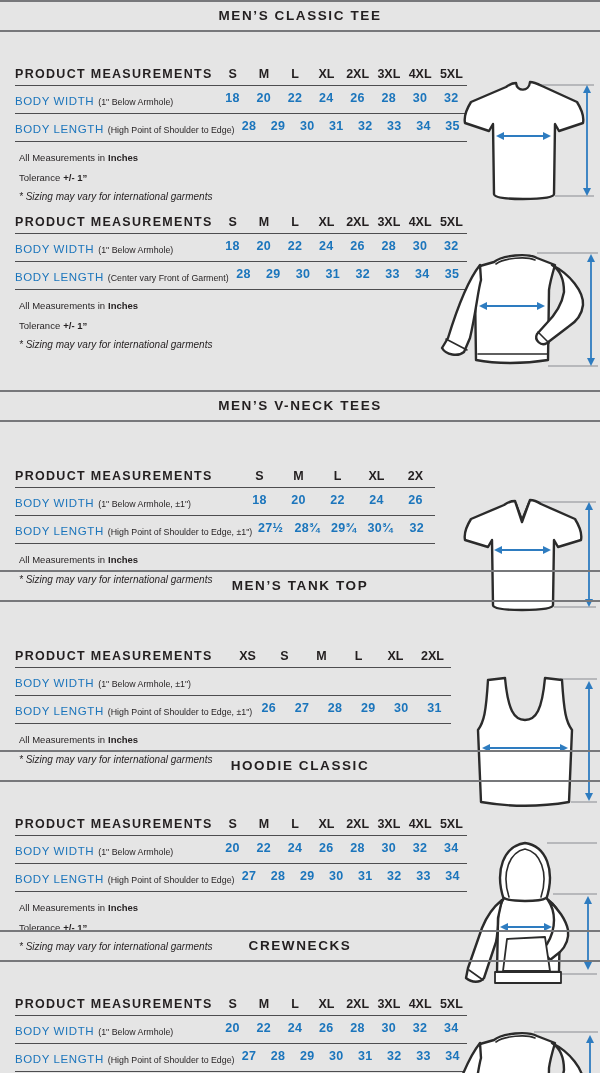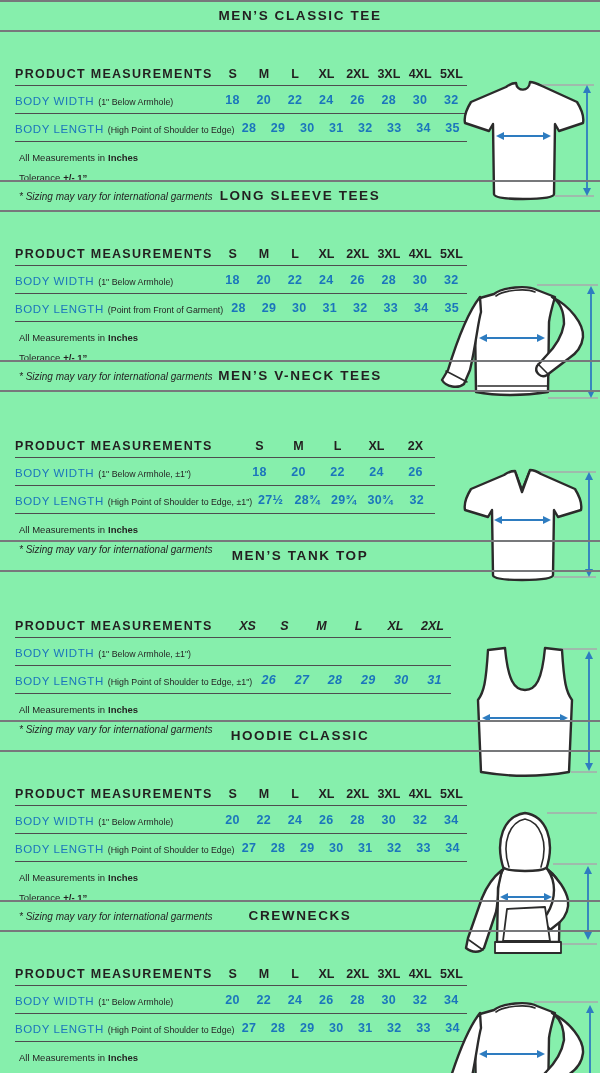--- a/index.html
+++ b/index.html
@@ -1,35 +1,35 @@
 <!DOCTYPE html>
 <html><head>
 <meta charset="utf-8">
 <style>
   html,body{margin:0;padding:0;background:#fff;}
   .sheet{
-    width:600px;height:1073px;overflow:hidden;background:#86efac;
+    width:600px;height:1073px;overflow:hidden;background:#e5e5e5;
     font-family:"Liberation Sans","DejaVu Sans",sans-serif;color:#231f20;
   }
   .size-section{height:180px;box-sizing:border-box;position:relative;}
   .size-section.last{height:173px;}
   .title-bar{border-top:2px solid #77787b;border-bottom:2px solid #77787b;text-align:center;}
   .title{margin:0;padding:6px 0 7px;font-size:13.5px;font-weight:bold;letter-spacing:1.6px;color:#231f20;}
   .section-body{position:relative;padding-left:15px;}
   .table-area{width:452px;margin-top:30px;}
   .s5 .table-area{width:420px;margin-top:42px;}
   .s6t .table-area{width:436px;margin-top:42px;}
-  .trow{display:flex;align-items:center;border-bottom:1.5px solid #4d4d4f;padding:5px 0 4px;}
+  .trow{display:flex;align-items:flex-start;border-bottom:1.5px solid #4d4d4f;padding:5px 0 4px;}
   .tlabel{flex:1;white-space:nowrap;}
   .head-label{font-weight:bold;font-size:12.5px;letter-spacing:1.3px;}
   .row-label{color:#1b75bc;font-weight:normal;font-size:11.5px;letter-spacing:.6px;}
   .row-detail{font-size:8.8px;color:#231f20;margin-left:4px;}
   .cells{display:flex;width:250px;}
   .s5 .cells{width:195px;}
-  .s6t .cells{width:222px;font-style:italic;}
+  .s6t .cells{width:222px;}
   .cells span{flex:1;text-align:center;}
   .size-cell{font-weight:bold;font-size:12.5px;color:#231f20;}
   .val-cell{font-weight:bold;font-size:12.5px;color:#1b75bc;letter-spacing:.3px;}
   .notes{margin-top:8px;font-size:9.5px;line-height:1.65;}
   .note{margin:4px;}
   .note b{margin-left:3px;}
   .sizing{font-style:italic;font-weight:normal;font-size:10px;}
   .illo{position:absolute;margin:0;right:0;top:8px;width:150px;}
   svg .outline{fill:#fff;stroke:#2b2b2b;stroke-width:2.4;stroke-linejoin:round;stroke-linecap:round;}
   svg .thin{fill:none;stroke:#2b2b2b;stroke-width:1.6;stroke-linecap:round;}
@@ -109,23 +109,20 @@
             <line class="arrow" x1="137" y1="19" x2="137" y2="115"></line>
             <polygon class="ahead" points="137,11 133,19 141,19"></polygon>
             <polygon class="ahead" points="137,122 133,114 141,114"></polygon>
           </g>
         </svg>
       </figure>
     </div>
   </section>
 
   <section class="size-section">
-    <header class="title-bar">
-      <h2 class="title">LONG SLEEVE TEES</h2>
-    </header>
     <div class="section-body">
       <div class="table-area">
         <div class="trow thead">
           <div class="tlabel head-label">PRODUCT MEASUREMENTS</div>
           <div class="cells">
               <span class="size-cell">S</span>
               <span class="size-cell">M</span>
               <span class="size-cell">L</span>
               <span class="size-cell">XL</span>
               <span class="size-cell">2XL</span>
@@ -141,21 +138,21 @@
               <span class="val-cell">20</span>
               <span class="val-cell">22</span>
               <span class="val-cell">24</span>
               <span class="val-cell">26</span>
               <span class="val-cell">28</span>
               <span class="val-cell">30</span>
               <span class="val-cell">32</span>
             </div>
         </div>
         <div class="trow">
-          <div class="tlabel"><span class="row-label">BODY LENGTH</span><span class="row-detail">(Point from Front of Garment)</span></div>
+          <div class="tlabel"><span class="row-label">BODY LENGTH</span><span class="row-detail">(Center vary Front of Garment)</span></div>
           <div class="cells">
               <span class="val-cell">28</span>
               <span class="val-cell">29</span>
               <span class="val-cell">30</span>
               <span class="val-cell">31</span>
               <span class="val-cell">32</span>
               <span class="val-cell">33</span>
               <span class="val-cell">34</span>
               <span class="val-cell">35</span>
             </div>

